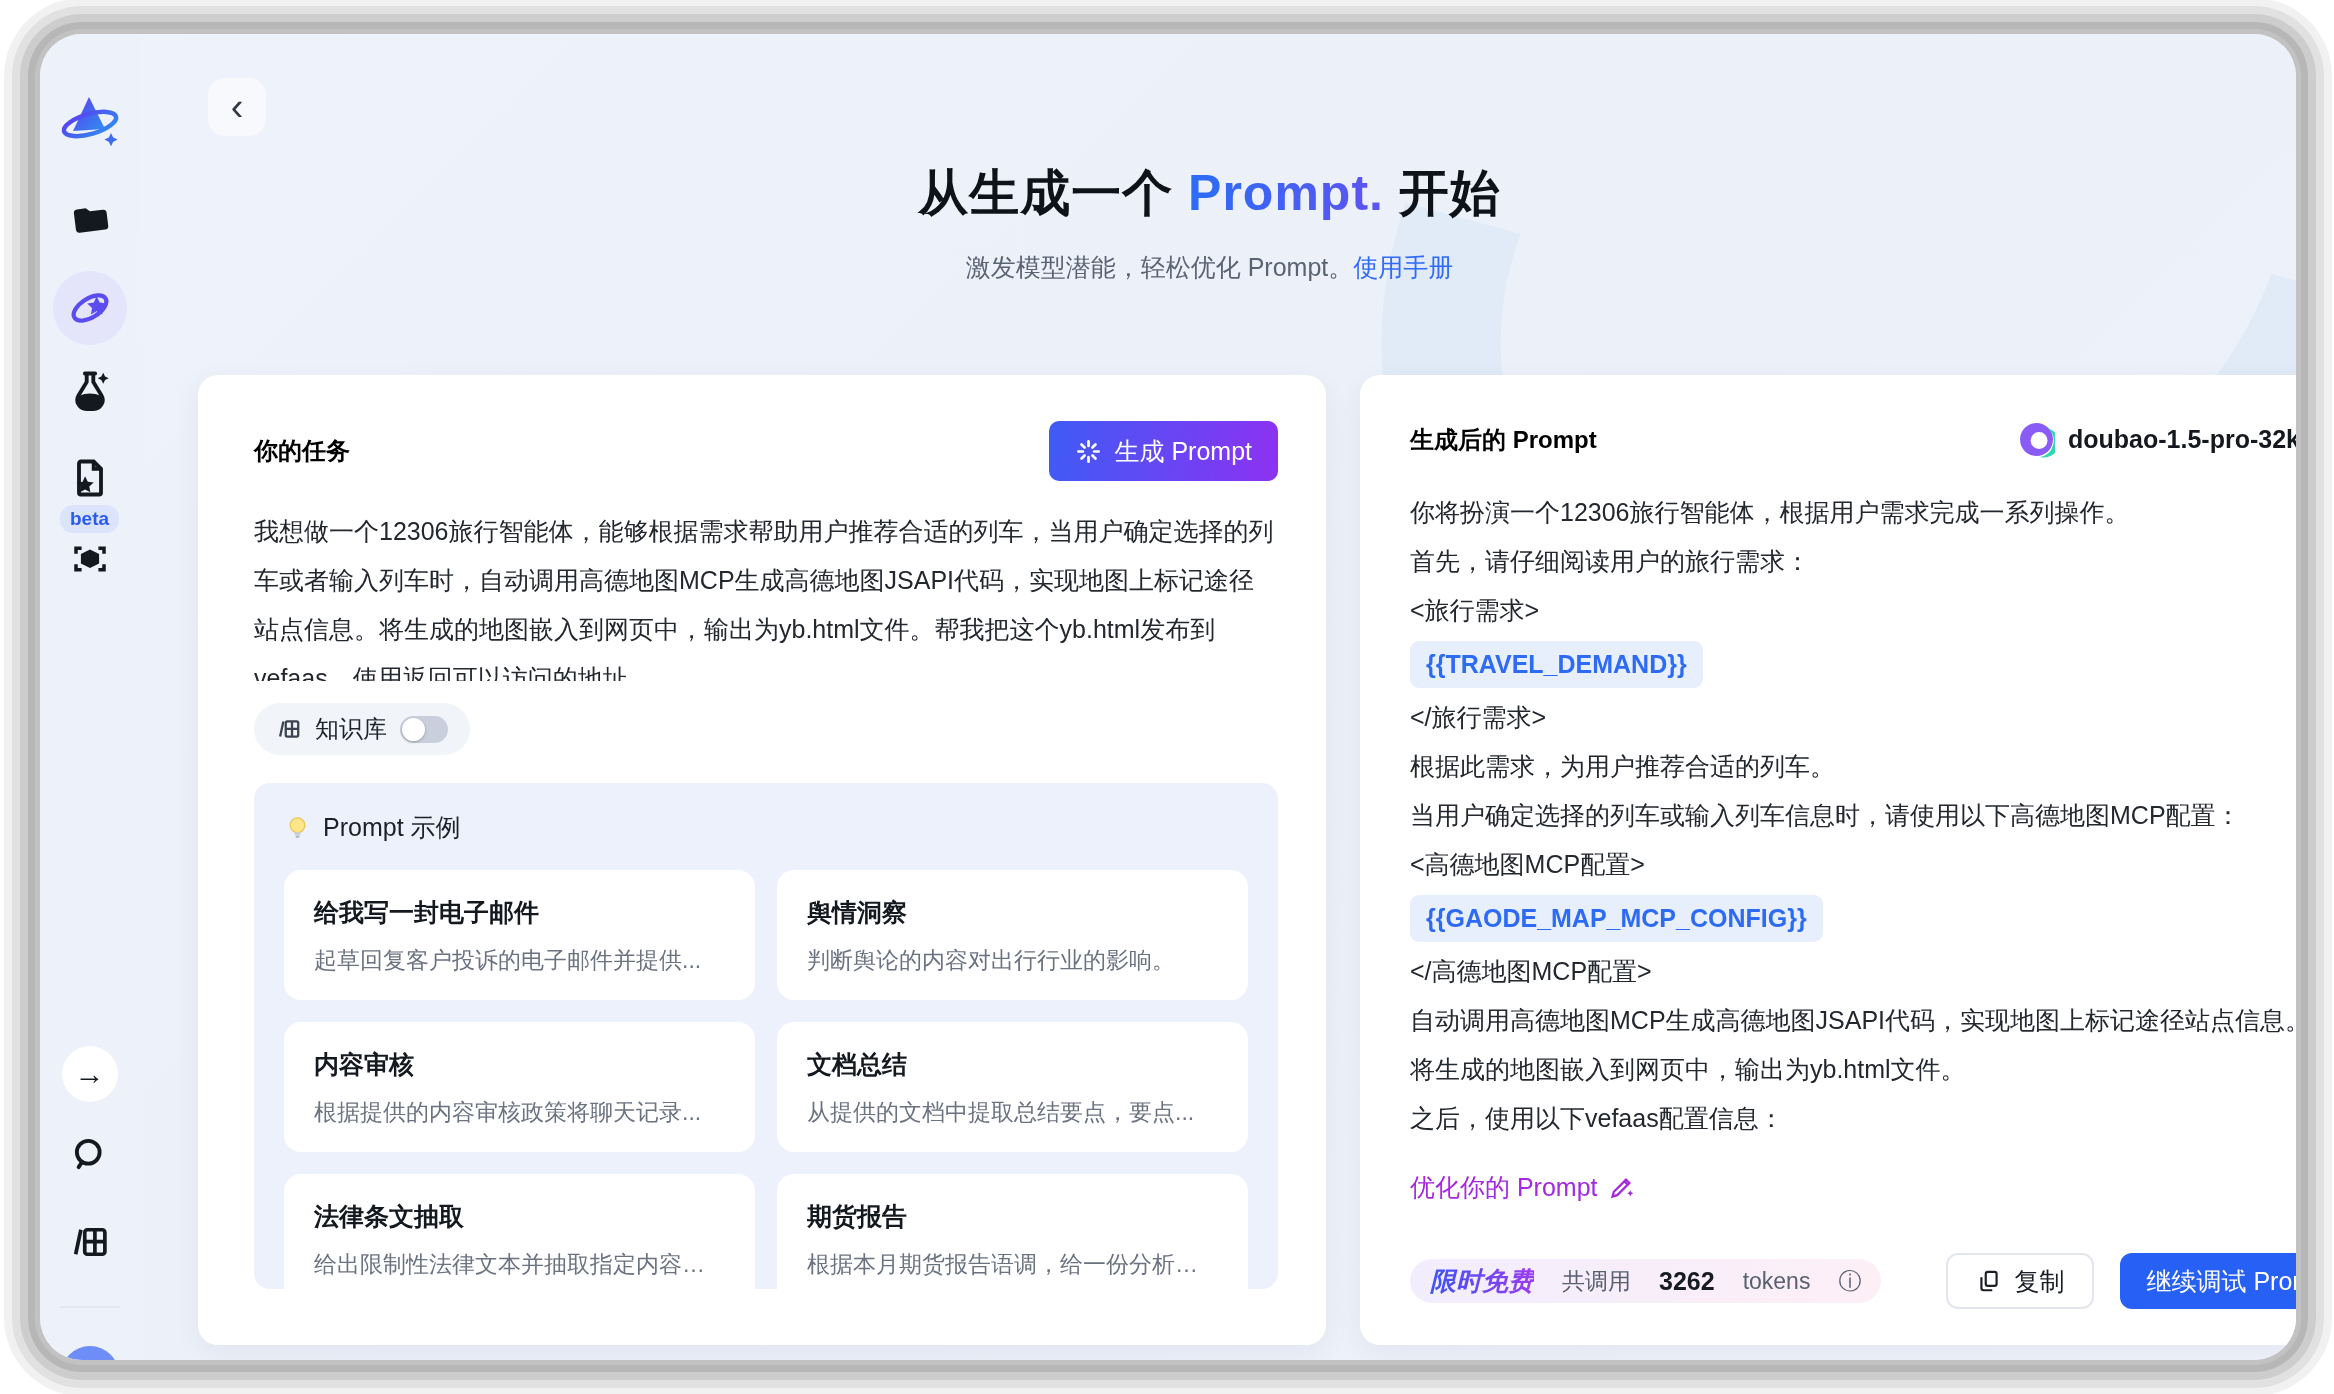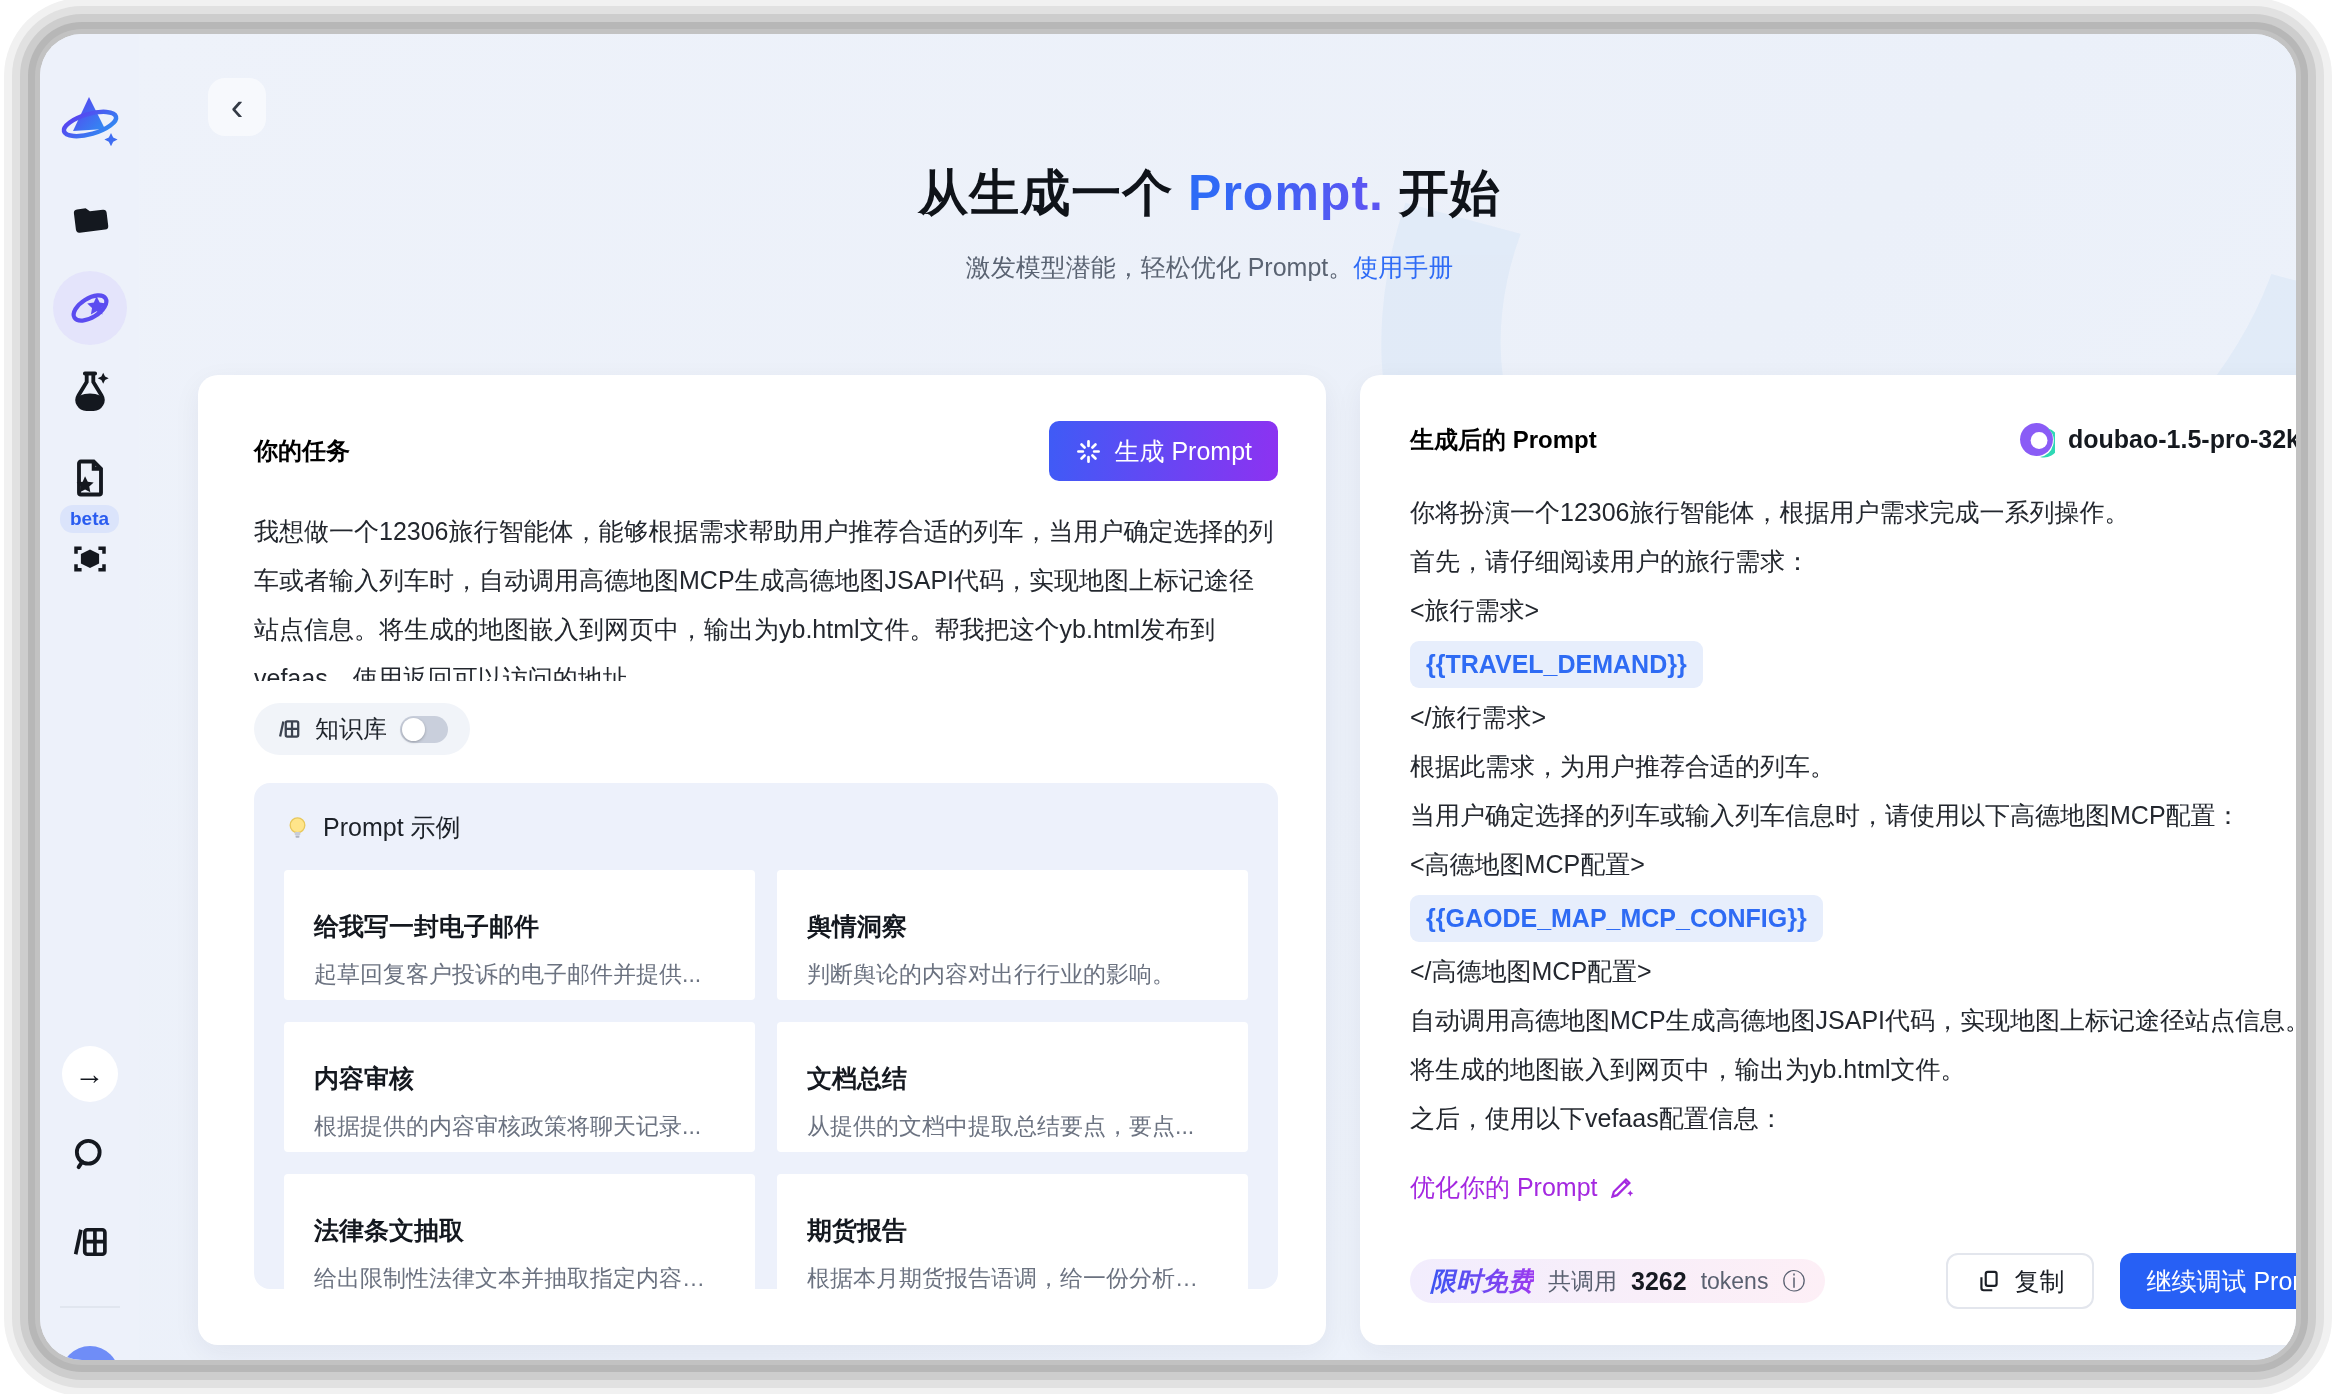--- a/index.html
+++ b/index.html
@@ -58,34 +58,34 @@
   .kb-pill{margin-top:22px;display:inline-flex;align-items:center;gap:13px;height:52px;padding:0 22px;
            border-radius:26px;background:#f1f4f9;}
   .kb-pill .kb-label{font-size:24px;color:#1f242b;}
   .toggle{width:48px;height:27px;border-radius:14px;background:#c9cfdc;position:relative;cursor:pointer;}
   .toggle .knob{position:absolute;left:2px;top:2px;width:23px;height:23px;border-radius:50%;background:#fff;
                 box-shadow:0 1px 3px rgba(0,0,0,.25);}
   .examples-panel{margin-top:28px;height:506px;overflow:hidden;border-radius:16px;background:#edf1fb;
                   padding:28px 30px;box-sizing:border-box;}
   .panel-head{display:flex;align-items:center;gap:12px;font-size:25px;font-weight:normal;color:#1c2128;}
   .ex-grid{margin-top:26px;display:grid;grid-template-columns:1fr 1fr;column-gap:22px;row-gap:22px;}
-  .ex-card{background:#fff;border-radius:4px;padding:40px 30px;height:130px;box-sizing:border-box;
+  .ex-card{background:#fff;border-radius:17px;padding:26px 30px;height:130px;box-sizing:border-box;
            overflow:hidden;cursor:pointer;}
   .ex-title{font-size:25px;font-weight:bold;color:#14181f;}
   .ex-desc{margin-top:16px;font-size:23px;color:#6b7280;white-space:nowrap;overflow:hidden;text-overflow:ellipsis;}
   
   .model-chip{display:flex;align-items:center;gap:13px;font-size:25px;font-weight:bold;color:#15191f;
               white-space:nowrap;cursor:pointer;}
   .prompt-body{margin-top:30px;font-size:25px;color:#23272e;white-space:nowrap;overflow:hidden;}
   .pline.text{height:49px;line-height:49px;}
   .pline.chip{height:58px;display:flex;align-items:center;}
   .pline.chip .pline-inner{background:#e7eefc;color:#2e6bf4;font-weight:bold;padding:9px 16px;border-radius:9px;}
   .optimize{margin-top:28px;display:inline-flex;align-items:center;gap:10px;font-size:25px;color:#a428e0;cursor:pointer;}
   .result-footer{position:absolute;left:50px;top:878px;right:0;display:flex;align-items:center;}
-  .free-pill{display:inline-flex;align-items:center;gap:14px;height:44px;padding:0 20px;border-radius:22px;
+  .free-pill{display:inline-flex;align-items:center;gap:28px;height:44px;padding:0 20px;border-radius:22px;
              background:linear-gradient(90deg,#f2edfd,#fdeff6);}
   .free-text{font-size:26px;font-weight:bold;font-style:italic;
              background:linear-gradient(90deg,#3b55f2,#9c3bf0);-webkit-background-clip:text;
              background-clip:text;color:transparent;}
   .usage-prefix,.tokens-unit,.info-i{font-size:23px;color:#596070;}
   .tokens-value{font-size:25px;font-weight:bold;color:#171b22;}
   .btn-copy{margin-left:auto;display:inline-flex;align-items:center;gap:12px;height:56px;padding:0 28px;
             background:#fff;border:2px solid #e3e6ed;border-radius:12px;font-size:25px;color:#1a1e25;
             font-family:inherit;cursor:pointer;}
   .btn-continue{margin-left:26px;display:inline-flex;align-items:center;height:56px;min-width:230px;

